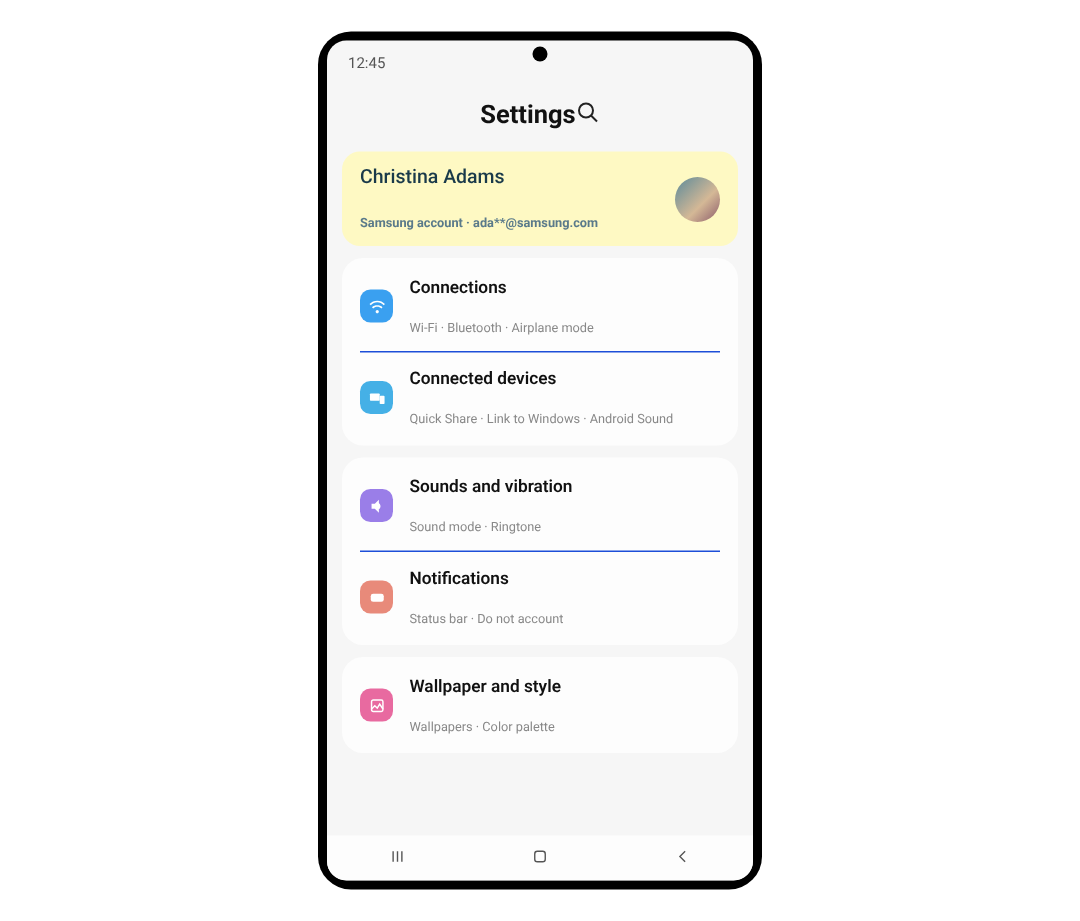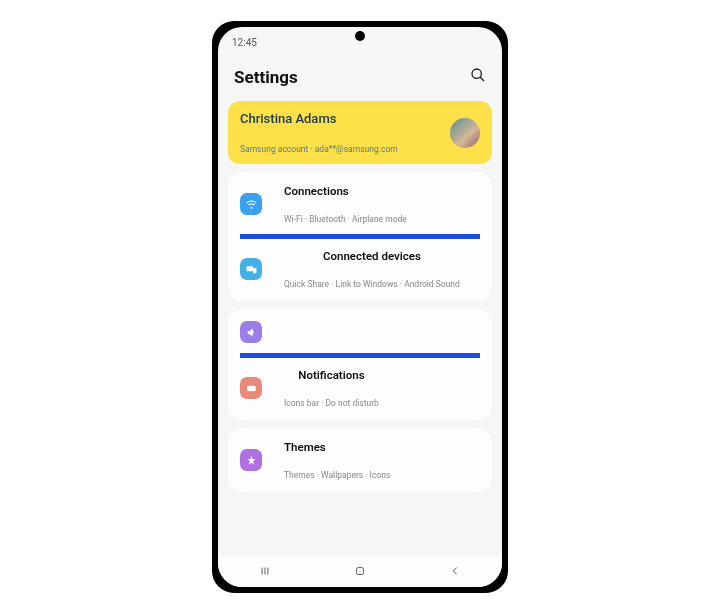--- a/index.html
+++ b/index.html
@@ -17,21 +17,21 @@
     height: 572px;
     background: #000;
     border-radius: 22px;
     padding: 6px;
     position: relative;
   }
   .screen {
     width: 100%;
     height: 100%;
     background: #f6f6f6;
-    border-radius: 24px;
+    border-radius: 13px;
     overflow: hidden;
     position: relative;
   }
   .camera {
     position: absolute;
     top: 10px;
     left: 50%;
     transform: translateX(-50%);
     width: 10px;
     height: 10px;
@@ -46,56 +46,56 @@
     align-items: center;
     padding: 0 14px;
     font-size: 10px;
     color: #555;
     margin-top: 4px;
   }
   .status-right { display: flex; gap: 3px; align-items: center; }
   .header {
     padding: 14px 16px 10px 16px;
     display: flex;
-    justify-content: space-between;
+    justify-content: center;
     align-items: center;
   }
   .header-title { font-size: 17px; font-weight: 700; color: #111; }
   .search-icon svg { width: 16px; height: 16px; }
 
   .account-card {
     margin: 4px 10px 8px 10px;
-    background: #fde047;
+    background: #fef9c3;
     border-radius: 12px;
     padding: 10px 12px;
     display: flex;
     justify-content: space-between;
     align-items: center;
   }
   .account-name { font-size: 13px; font-weight: 500; color: #1a3a4a; }
-  .account-sub { font-size: 8.5px; color: #5a7a8a; margin-top: 18px; }
+  .account-sub { font-size: 8.5px; color: #5a7a8a; margin-top: 18px; font-weight: bold; }
   .avatar {
     width: 30px; height: 30px; border-radius: 50%;
     background: linear-gradient(135deg, #5a8a9a 0%, #d4b896 60%, #8a5a6a 100%);
     flex-shrink: 0;
   }
 
   .group {
     margin: 0 10px 8px 10px;
     background: #fdfdfd;
     border-radius: 14px;
     padding: 2px 0;
   }
   .item {
     display: flex;
     align-items: center;
     padding: 10px 12px;
-    gap: 22px;
-  }
-  .item + .item { border-top: 5px solid #1d4ed8; margin: 0 12px; padding-left: 0; padding-right: 0; text-align: center; }
+    gap: 11px;
+  }
+  .item + .item { border-top: 1px solid #1d4ed8; margin: 0 12px; padding-left: 0; padding-right: 0; }
   .item + .item .icon-wrap { margin-left: 0; }
   .icon-wrap {
     width: 22px; height: 22px; border-radius: 7px;
     display: flex; align-items: center; justify-content: center;
     flex-shrink: 0;
   }
   .icon-wrap svg { width: 13px; height: 13px; }
   .item-title { font-size: 11.5px; font-weight: 600; color: #111; }
   .item-sub { font-size: 8.5px; color: #888; margin-top: 16px; }
 
@@ -196,45 +196,50 @@
         </div>
       </div>
 
       <div class="group">
         <div class="item">
           <div class="icon-wrap ic-purple">
             <svg viewBox="0 0 24 24" fill="#fff">
                 <path d="M5 9v6h4l5 5V4L9 9H5zm11 3c0-1.8-1-3.3-2.5-4v8c1.5-.7 2.5-2.2 2.5-4z"></path>
               </svg>
           </div>
+          <div>
+            <div class="item-title">Sounds and vibration</div>
+            <div class="item-sub">Sound mode  ·  Ringtone</div>
+          </div>
         </div>
         <div class="item">
           <div class="icon-wrap ic-coral">
             <svg viewBox="0 0 24 24" fill="#fff">
                 <rect x="4" y="7" width="16" height="10" rx="3"></rect>
                 <circle cx="8" cy="12" r="1"></circle>
               </svg>
           </div>
           <div>
             <div class="item-title">Notifications</div>
-            <div class="item-sub">Icons bar  ·  Do not disturb</div>
+            <div class="item-sub">Status bar  ·  Do not account</div>
           </div>
         </div>
       </div>
 
       <div class="group">
         <div class="item">
-          <div class="icon-wrap ic-violet">
-            <svg viewBox="0 0 24 24" fill="#fff">
-                <path d="M12 3l2 6h6l-5 4 2 7-5-4-5 4 2-7-5-4h6z"></path>
-              </svg>
-          </div>
-          <div>
-            <div class="item-title">Themes</div>
-            <div class="item-sub">Themes  ·  Wallpapers  ·  Icons</div>
+          <div class="icon-wrap ic-pink">
+            <svg viewBox="0 0 24 24" fill="#fff">
+                <rect x="5" y="5" width="14" height="14" rx="2" fill="none" stroke="#fff" stroke-width="1.8"></rect>
+                <path d="M5 16l4-4 3 3 3-5 4 6" stroke="#fff" stroke-width="1.8" fill="none"></path>
+              </svg>
+          </div>
+          <div>
+            <div class="item-title">Wallpaper and style</div>
+            <div class="item-sub">Wallpapers  ·  Color palette</div>
           </div>
         </div>
       </div>
 
     </div>
 
     <div class="nav-bar">
       <div>
         <svg viewBox="0 0 24 24" stroke="#555" stroke-width="1.6">
             <line x1="7" y1="6" x2="7" y2="18"></line>

